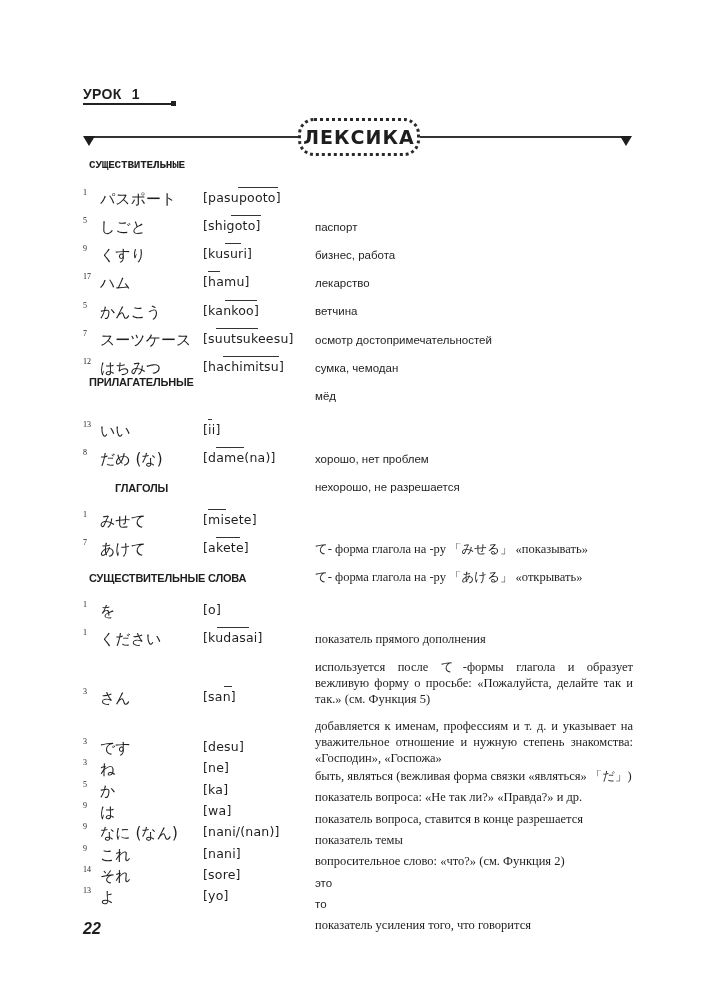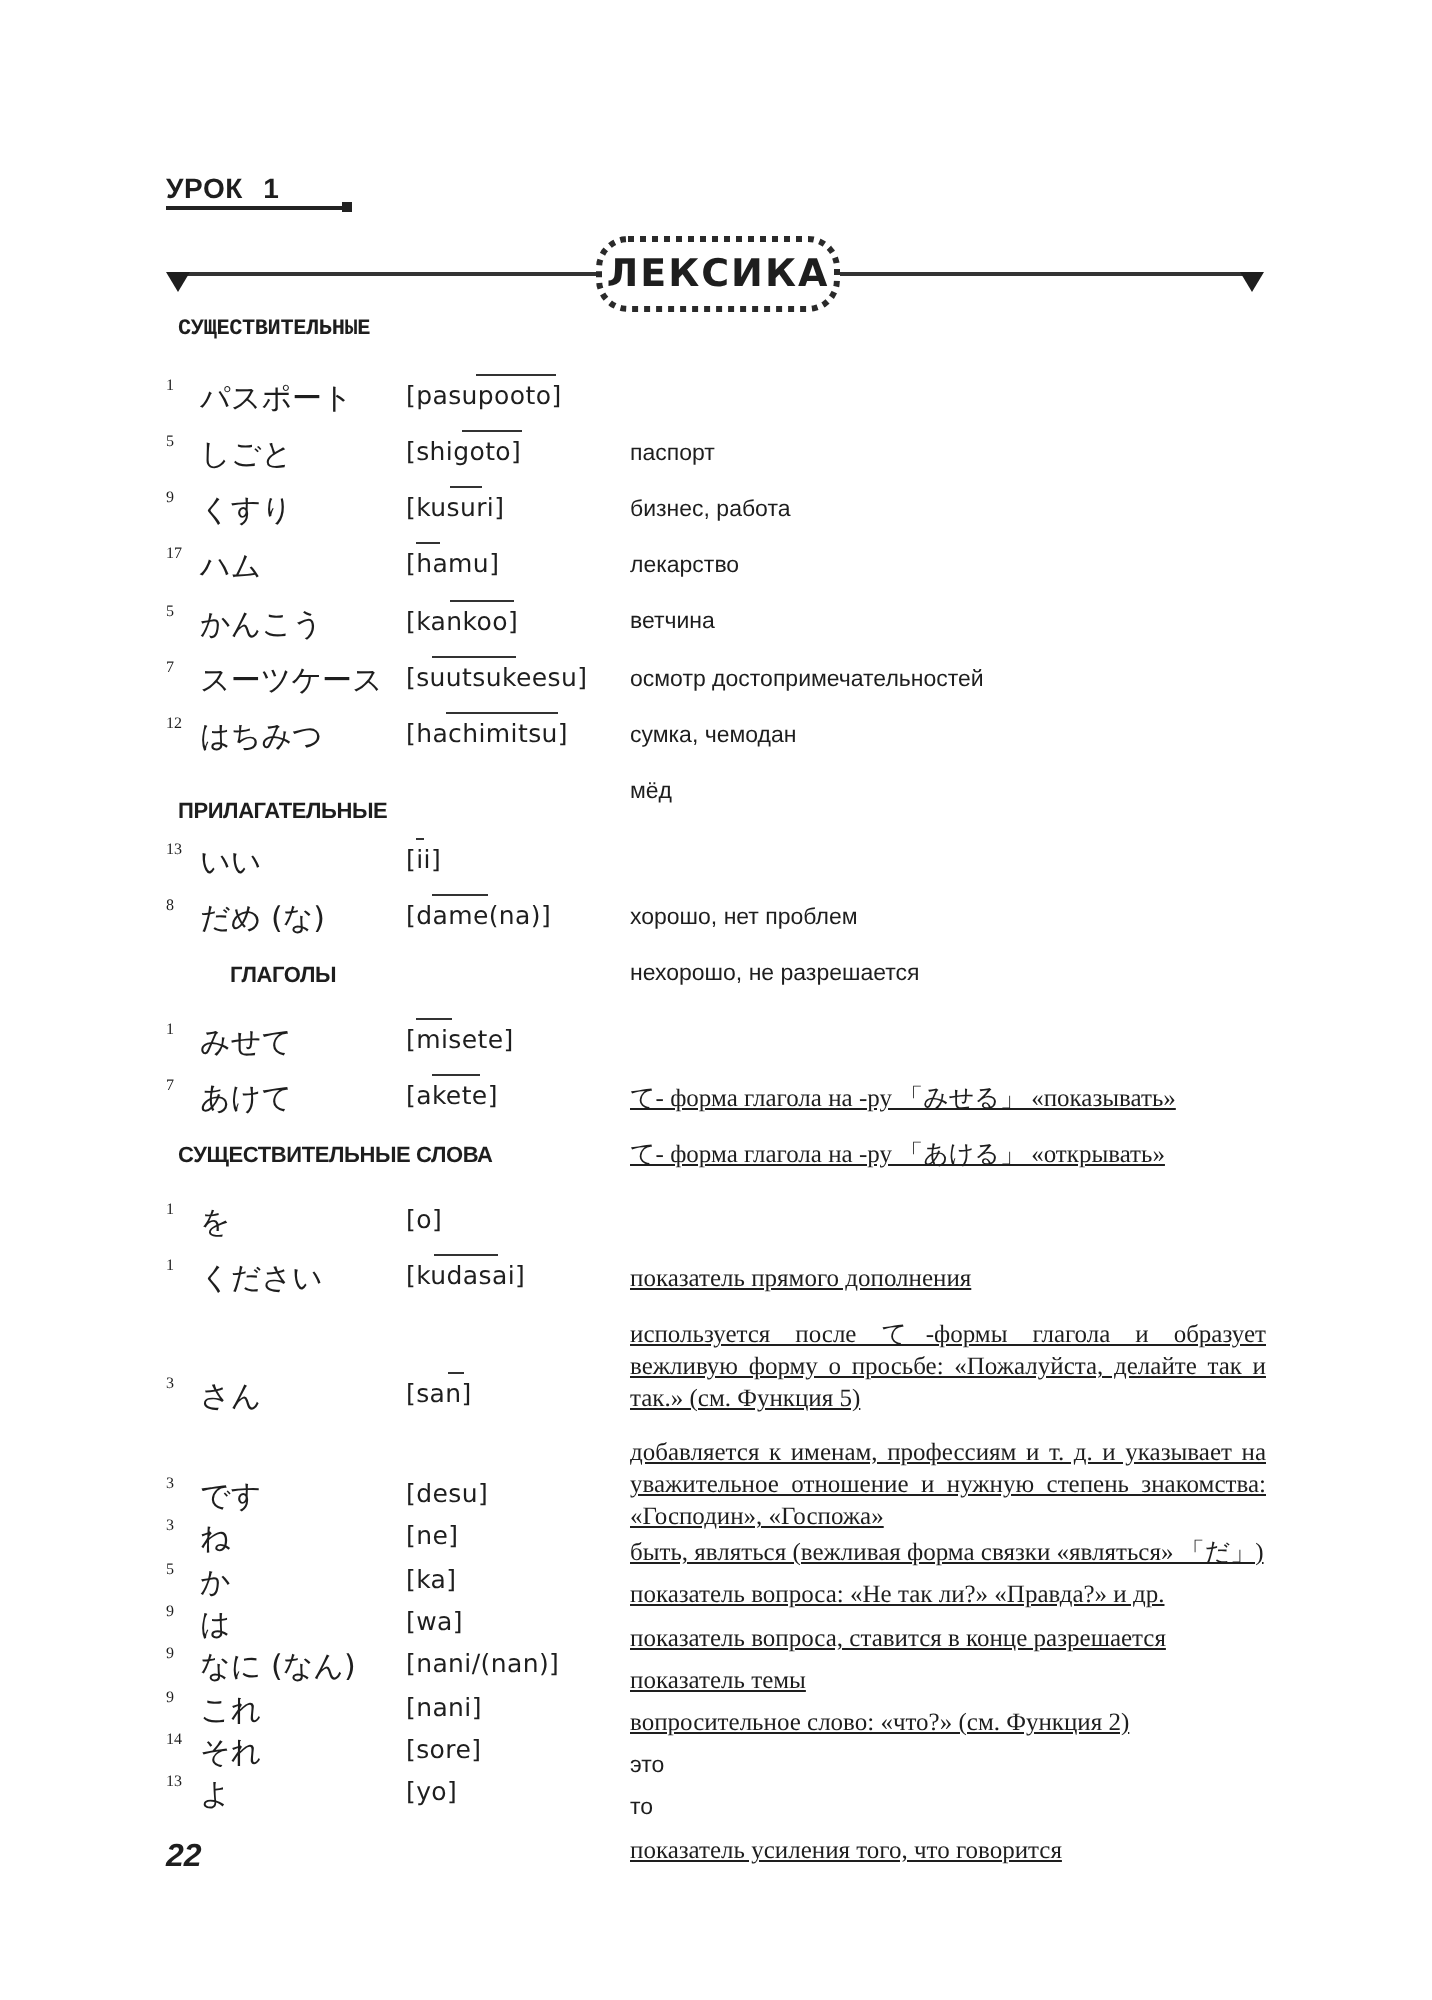--- a/index.html
+++ b/index.html
@@ -21,21 +21,21 @@
   .section { position:absolute; left:89px; font-size:11px; font-weight:bold; letter-spacing:-0.2px; }
 
   .row { position:absolute; left:83px; width:560px; font-size:12px; }
   .num { position:absolute; left:0; top:-2px; font-size:8px; font-family:"Liberation Serif", serif; }
   .jp { position:absolute; left:17px; top:0; font-size:15px; font-weight:normal;
         font-family:"DejaVu Sans", sans-serif; }
   .rom { position:absolute; left:120px; top:0; font-size:12.5px; font-family:"DejaVu Sans", sans-serif;
          letter-spacing:0.2px;text-align:right; }
   .tr { position:absolute; left:232px; top:0; width:318px; font-size:11.5px; line-height:16px;
         font-family:"Liberation Sans", sans-serif;margin-top:29px; }
-  .tr.serif { font-family:"Liberation Serif", serif; font-size:12.5px; text-align:justify;text-decoration:underline; }
+  .tr.serif { font-family:"Liberation Serif", serif; font-size:12.5px; text-align:justify; }
   .ol { position:relative; }
   .ol::before { content:""; position:absolute; left:var(--l,0); width:var(--w,100%); top:-3px;
                 border-top:1px solid #333; }
   .page-num { position:absolute; left:83px; top:920px; font-size:16px; font-style:italic; font-weight:bold; }
 </style>
 </head>
 <body>
 
 <div class="lesson-title">УРОК  1</div>
 <div class="lesson-rule"></div>
@@ -84,21 +84,21 @@
   <span class="rom"><span>[</span><span class="ol" style="--l:8px;--w:42px;">suutsukeesu</span><span>]</span></span>
   <span class="tr">сумка, чемодан</span>
 </div>
 <div class="row" style="top:359px;">
   <span class="num">12</span>
   <span class="jp">はちみつ</span>
   <span class="rom"><span>[</span><span class="ol" style="--l:15px;--w:56px;">hachimitsu</span><span>]</span></span>
   <span class="tr">мёд</span>
 </div>
 
-<div class="section" style="top:400px;">ПРИЛАГАТЕЛЬНЫЕ</div>
+<div class="section" style="top:376px;">ПРИЛАГАТЕЛЬНЫЕ</div>
 <div class="row" style="top:422px;">
   <span class="num">13</span>
   <span class="jp">いい</span>
   <span class="rom"><span>[</span><span class="ol" style="--l:0px;--w:4px;">ii</span><span>]</span></span>
   <span class="tr">хорошо, нет проблем</span>
 </div>
 <div class="row" style="top:450px;">
   <span class="num">8</span>
   <span class="jp">だめ (な)</span>
   <span class="rom"><span>[</span><span class="ol" style="--l:8px;--w:28px;">dame(na)</span><span>]</span></span>

